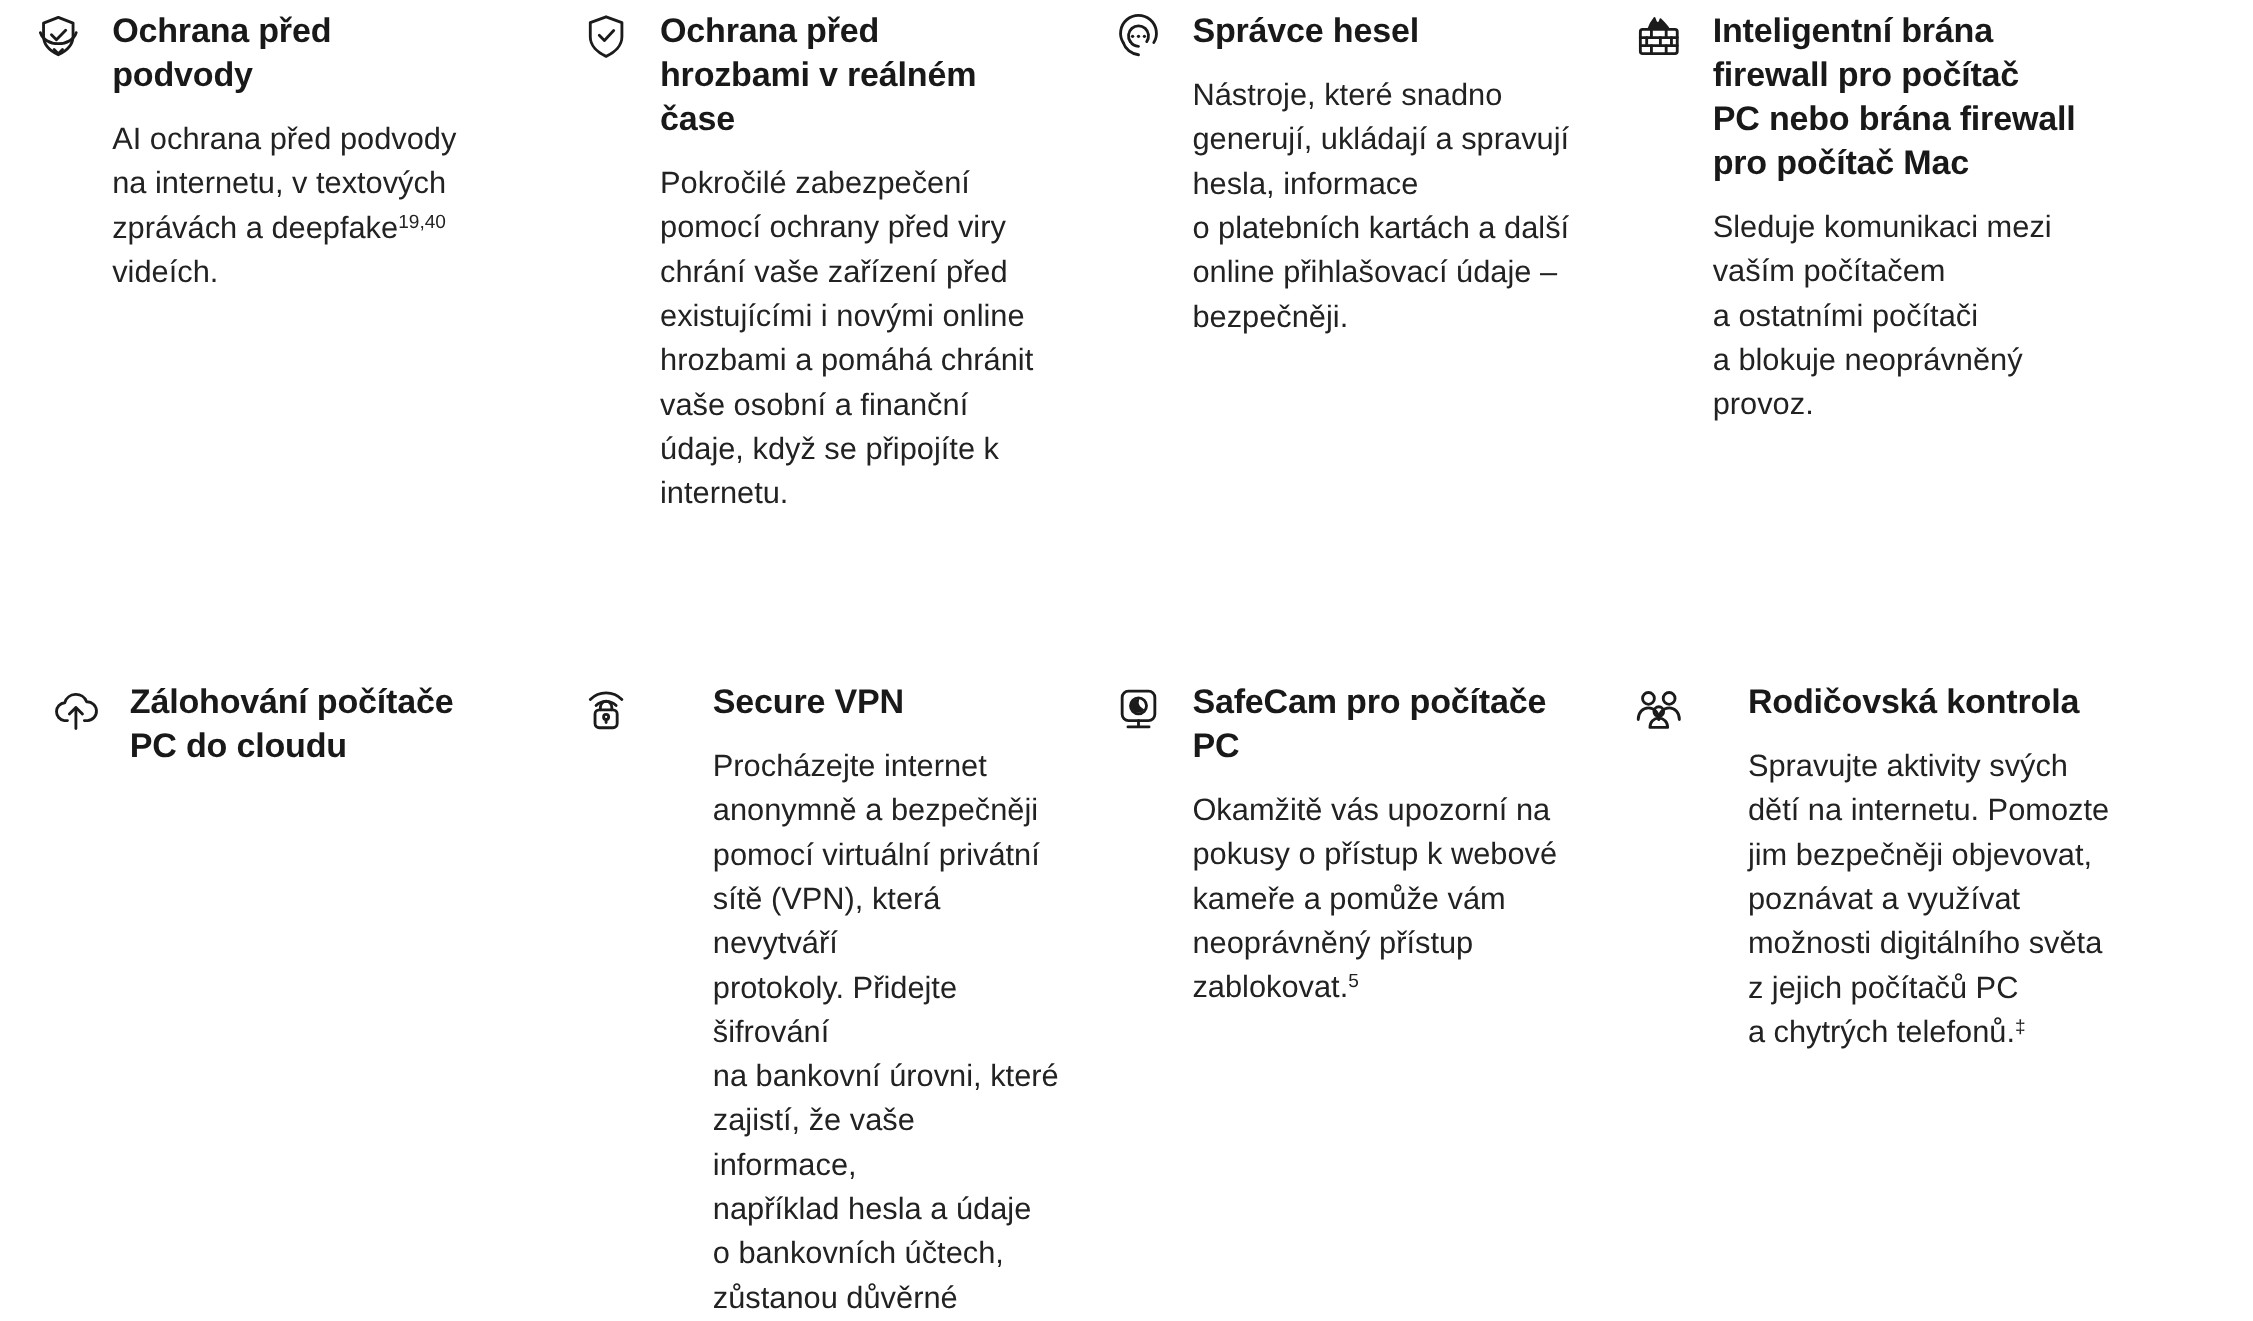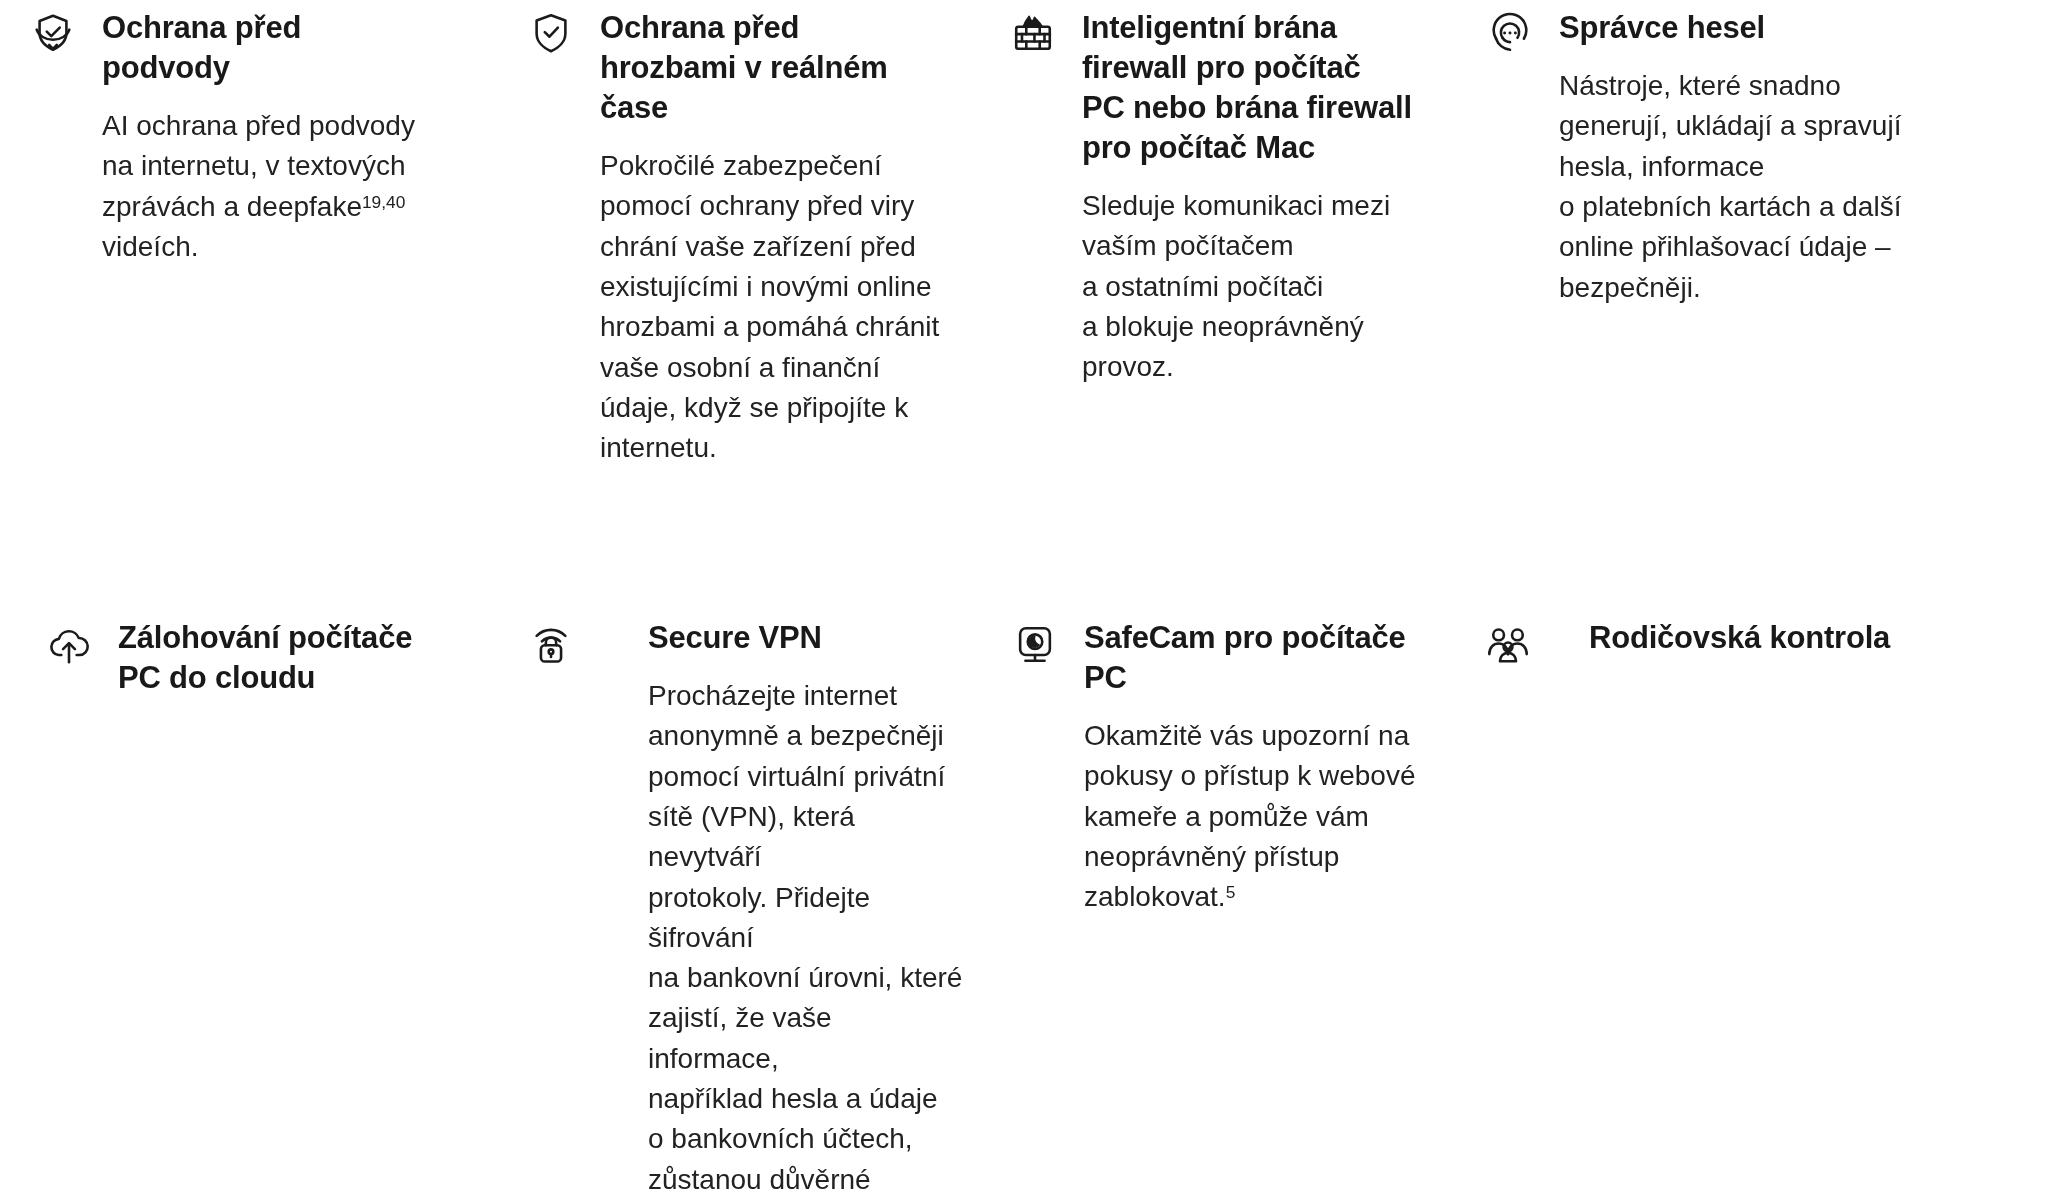--- a/index.html
+++ b/index.html
@@ -109,20 +109,40 @@
   <div class="feature-card card-col-2">
     <span class="card-icon">
       <svg viewBox="0 0 48 48" fill="none" stroke="#1b1b1b" stroke-width="2.7" stroke-linecap="round" stroke-linejoin="round">
         <path d="M24 5.5 L39 11 V24.5 C39 33 32 39.5 24 43 C16 39.5 9 33 9 24.5 V11 Z"></path>
         <path d="M17.5 23 L22.4 27.9 L31.2 18.5"></path>
       </svg>
     </span>
     <div class="card-body">
       <h3 class="card-title">Ochrana před<br>hrozbami v reálném<br>čase</h3>
       <p class="card-desc">Pokročilé zabezpečení<br>pomocí ochrany před viry<br>chrání vaše zařízení před<br>existujícími i novými online<br>hrozbami a pomáhá chránit<br>vaše osobní a finanční<br>údaje, když se připojíte k<br>internetu.</p>
+    </div>
+  </div>
+
+  <div class="feature-card card-col-3">
+    <span class="card-icon">
+      <svg viewBox="0 0 48 48" fill="none" stroke="#1b1b1b" stroke-width="2.7" stroke-linecap="round" stroke-linejoin="round">
+        <path d="M38.5 30 A17 17 0 1 0 9.5 30"></path>
+        <path d="M9.5 30 A17 17 0 0 0 24 41.5"></path>
+        <path d="M31.8 29 A9.5 9.5 0 1 0 16.2 29"></path>
+        <path d="M16.2 29 A9.5 9.5 0 0 0 24 33.5"></path>
+        <g stroke="none" fill="#1b1b1b">
+          <circle cx="18.4" cy="24" r="1.55"></circle>
+          <circle cx="24" cy="24" r="1.55"></circle>
+          <circle cx="29.6" cy="24" r="1.55"></circle>
+        </g>
+      </svg>
+    </span>
+    <div class="card-body">
+      <h3 class="card-title">Správce hesel</h3>
+      <p class="card-desc">Nástroje, které snadno<br>generují, ukládají a spravují<br>hesla, informace<br>o platebních kartách a další<br>online přihlašovací údaje –<br>bezpečněji.</p>
     </div>
   </div>
 
   <div class="feature-card card-col-4">
     <span class="card-icon">
       <svg viewBox="0 0 48 48" fill="none" stroke="#1b1b1b" stroke-width="2.7" stroke-linecap="round" stroke-linejoin="round">
         <path d="M14 17 C15.5 12 18 9 20 6.5 C20.6 9.3 21.8 10.9 23.3 12.3 C24.5 10.6 25.2 9.2 25.6 7.6 C28 10.3 31.5 13.3 33.5 17 Z" fill="#1b1b1b" stroke-width="1.6"></path>
         <rect x="6.5" y="17.5" width="35" height="23" rx="2.2"></rect>
         <line x1="6.5" y1="25.2" x2="41.5" y2="25.2"></line>
         <line x1="6.5" y1="32.9" x2="41.5" y2="32.9"></line>
@@ -134,40 +154,20 @@
         <line x1="17" y1="32.9" x2="17" y2="40.5"></line>
         <line x1="31" y1="32.9" x2="31" y2="40.5"></line>
       </svg>
     </span>
     <div class="card-body">
       <h3 class="card-title">Inteligentní brána<br>firewall pro počítač<br>PC nebo brána firewall<br>pro počítač Mac</h3>
       <p class="card-desc">Sleduje komunikaci mezi<br>vaším počítačem<br>a ostatními počítači<br>a blokuje neoprávněný<br>provoz.</p>
     </div>
   </div>
 
-  <div class="feature-card card-col-3">
-    <span class="card-icon">
-      <svg viewBox="0 0 48 48" fill="none" stroke="#1b1b1b" stroke-width="2.7" stroke-linecap="round" stroke-linejoin="round">
-        <path d="M38.5 30 A17 17 0 1 0 9.5 30"></path>
-        <path d="M9.5 30 A17 17 0 0 0 24 41.5"></path>
-        <path d="M31.8 29 A9.5 9.5 0 1 0 16.2 29"></path>
-        <path d="M16.2 29 A9.5 9.5 0 0 0 24 33.5"></path>
-        <g stroke="none" fill="#1b1b1b">
-          <circle cx="18.4" cy="24" r="1.55"></circle>
-          <circle cx="24" cy="24" r="1.55"></circle>
-          <circle cx="29.6" cy="24" r="1.55"></circle>
-        </g>
-      </svg>
-    </span>
-    <div class="card-body">
-      <h3 class="card-title">Správce hesel</h3>
-      <p class="card-desc">Nástroje, které snadno<br>generují, ukládají a spravují<br>hesla, informace<br>o platebních kartách a další<br>online přihlašovací údaje –<br>bezpečněji.</p>
-    </div>
-  </div>
-
   <div class="feature-card row-2 r2-col-1">
     <span class="card-icon">
       <svg viewBox="0 0 48 48" fill="none" stroke="#1b1b1b" stroke-width="2.7" stroke-linecap="round" stroke-linejoin="round">
         <path d="M16 34.5 H13 A8.5 8.5 0 0 1 13.4 17.6 A11 11 0 0 1 34.2 16.7 A8 8 0 0 1 35 34.5 H32"></path>
         <line x1="24" y1="42" x2="24" y2="22.5"></line>
         <path d="M17.8 28.3 L24 22 L30.2 28.3"></path>
       </svg>
     </span>
     <div class="card-body">
       <h3 class="card-title">Zálohování počítače<br>PC do cloudu</h3>
@@ -213,16 +213,17 @@
         <circle cx="14.2" cy="13.5" r="5.6"></circle>
         <circle cx="33.8" cy="13.5" r="5.6"></circle>
         <path d="M4.5 33.5 C4.5 26.8 8.8 22.5 14.2 22.5 C19.6 22.5 23.9 26.8 23.9 33.5"></path>
         <path d="M24.1 33.5 C24.1 26.8 28.4 22.5 33.8 22.5 C39.2 22.5 43.5 26.8 43.5 33.5"></path>
         <circle cx="24" cy="26" r="4.6"></circle>
         <path d="M15.6 41 C15.6 35.6 19.3 32.2 24 32.2 C28.7 32.2 32.4 35.6 32.4 41 Z"></path>
       </svg>
     </span>
     <div class="card-body">
       <h3 class="card-title">Rodičovská kontrola</h3>
+      <p class="card-desc">Spravujte aktivity svých<br>dětí na internetu. Pomozte<br>jim bezpečněji objevovat,<br>poznávat a využívat<br>možnosti digitálního světa<br>z jejich počítačů PC<br>a chytrých telefonů.<sup>‡</sup></p>
     </div>
   </div>
 
 </div>
 
 </body></html>

